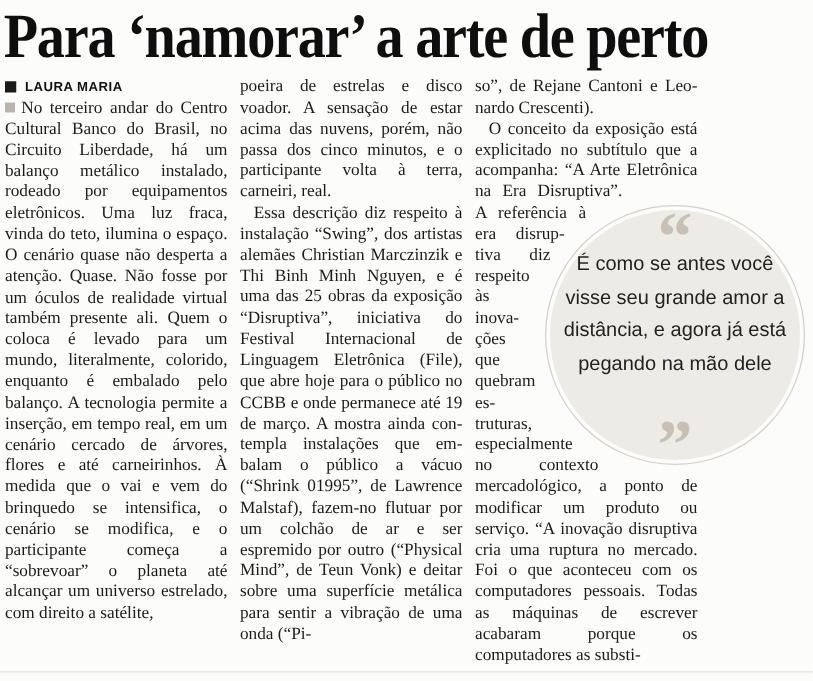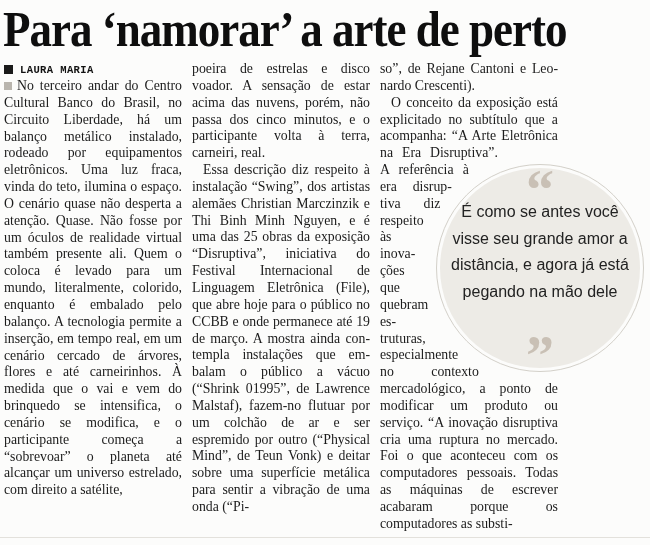--- a/index.html
+++ b/index.html
@@ -16,21 +16,21 @@
     transform:scaleY(1.12); transform-origin:left top;
   }
   .cols{
     position:absolute; left:4px; top:61px; width:646px;
     display:grid; grid-template-columns:178px 178px 178px; column-gap:10px;
   }
   .col{ width:178px; }
   .col1,.col2{ height:477px; overflow:hidden; }
   .byline{
     height:17px; display:flex; align-items:center;
-    font-family:Liberation Mono, monospace; font-weight:bold;
+    font-family:Liberation Sans, sans-serif; font-weight:bold;
     font-size:10.5px; letter-spacing:.4px; color:#111;
   }
   .sq{ display:inline-block; }
   .sq.black{ width:9px; height:9px; background:#1a1a1a; margin-right:7px; }
   .sq.gray{ width:8px; height:8px; background:#b9b5ae; margin-right:5px; }
   .p{
     margin:0; font-size:13.8px; line-height:16.85px;
     text-align:justify; hyphens:manual; -webkit-hyphens:manual;
   }
   .p.indent{ text-indent:11px; }

